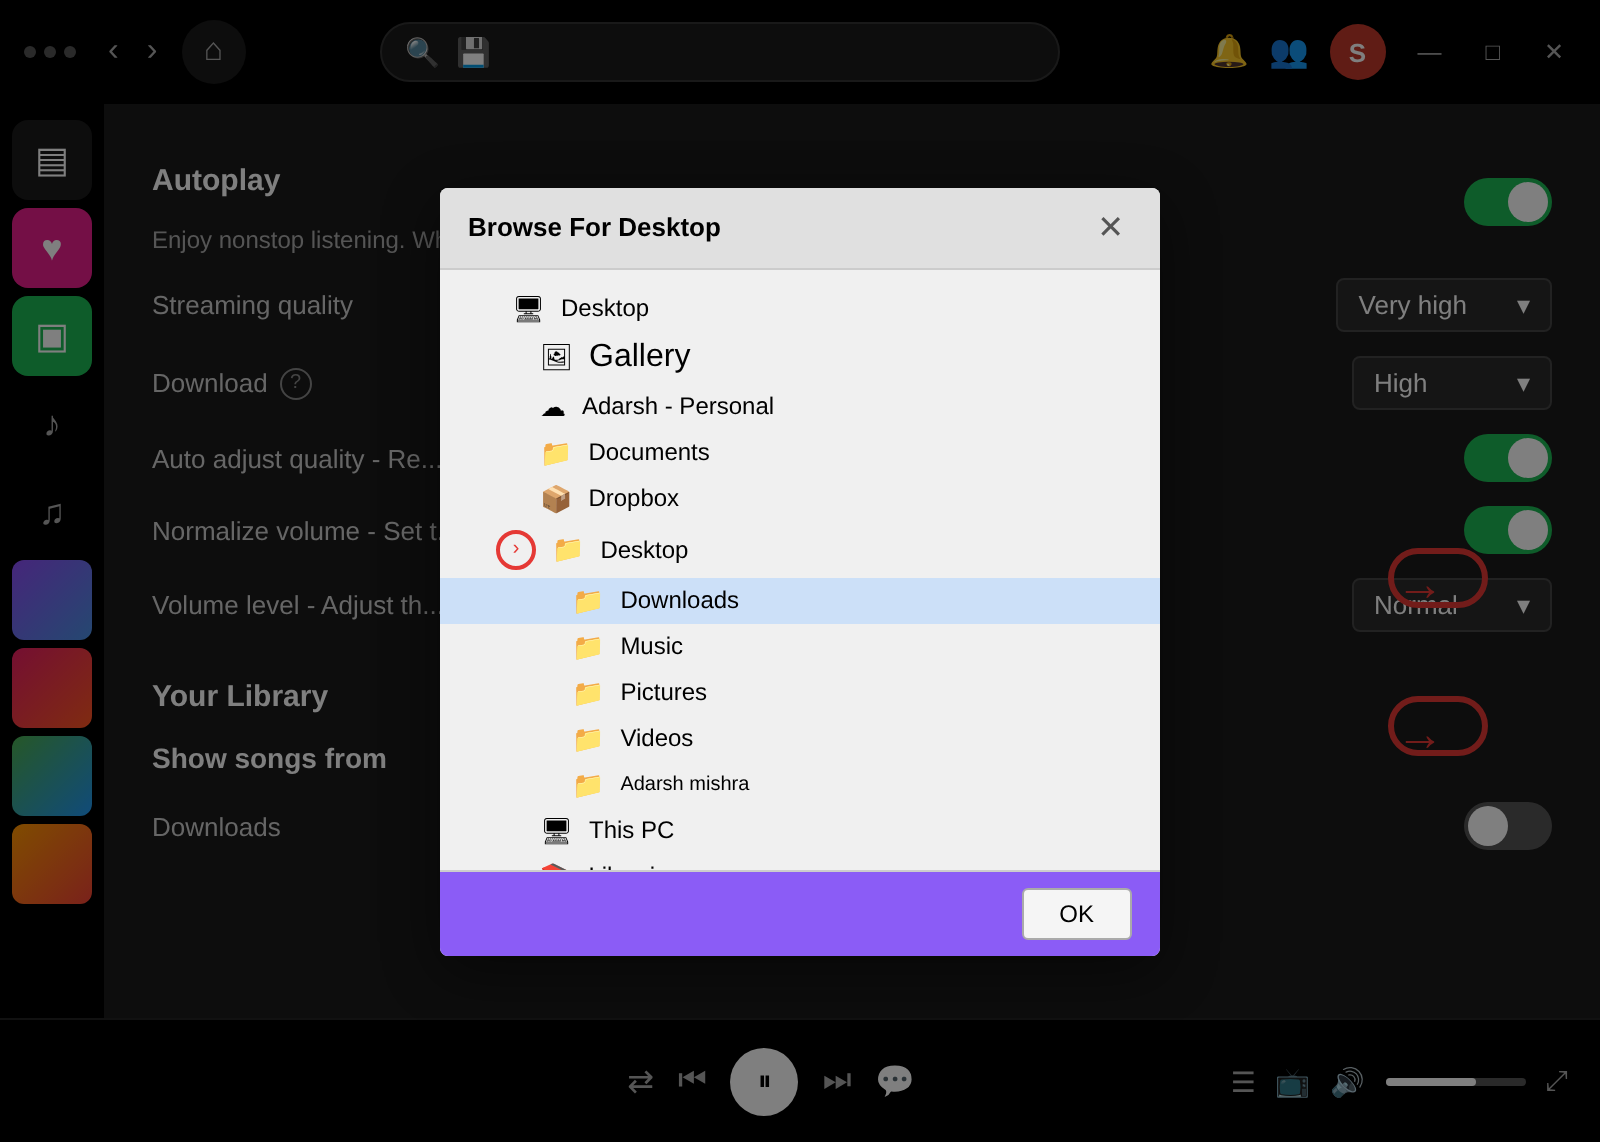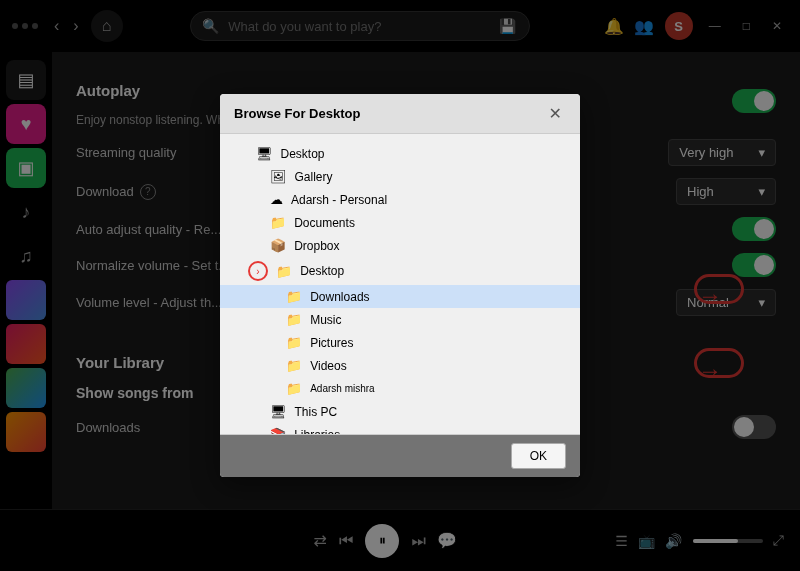--- a/index.html
+++ b/index.html
@@ -321,21 +321,21 @@
       font-size: 10px;
       flex-shrink: 0;
     }
 
     .modal-footer {
       padding: 8px 14px;
       display: flex;
       justify-content: flex-end;
       gap: 8px;
       border-top: 1px solid #ccc;
-      background: #737373;
+      background: #8b5cf6;
     }
     .modal-btn {
       padding: 5px 18px;
       border-radius: 3px;
       font-size: 12px;
       cursor: pointer;
       border: 1px solid #aaa;
       background: #f5f5f5;
       color: #000;
     }
@@ -381,21 +381,20 @@
     <div class="topbar-dot"></div>
     <div class="topbar-dot"></div>
   </div>
   <div class="topbar-nav">
     <button class="topbar-nav-btn">‹</button>
     <button class="topbar-nav-btn">›</button>
   </div>
   <div class="home-btn">⌂</div>
   <div class="search-bar">
     <span style="color:#aaa; font-size:14px;">🔍</span>
-    <input type="text" placeholder="What do you want to play?" style="">
     <span style="color:#aaa; font-size:14px;">💾</span>
   </div>
   <div class="topbar-right">
     <span style="color:#aaa; font-size:16px;">🔔</span>
     <span style="color:#aaa; font-size:16px;">👥</span>
     <div class="avatar">S</div>
     <button class="win-btn">—</button>
     <button class="win-btn">□</button>
     <button class="win-btn">✕</button>
   </div>
@@ -474,21 +473,21 @@
     </div>
 
     <div class="setting-row">
       <span class="setting-label" style="max-width: 300px;">Volume level - Adjust th... quality. No effect on aud...</span>
       <div class="dropdown">
         <span>Normal</span>
         <span>▾</span>
       </div>
     </div>
 
-    <div class="section-title" style="margin-top:32px;">Your Library</div>
+    <div class="section-title" style="margin-top:18px;">Your Library</div>
 
 
     <div class="show-songs-title">Show songs from</div>
 
     <div class="setting-row">
       <span class="setting-label">Downloads</span>
       <div class="toggle off"></div>
     </div>
 
   </div>
@@ -506,21 +505,21 @@
       </div>
       <div class="modal-body" id="folder-list">
           <div class="folder-item">
             <div style="width: 14px;"></div>
             <span style="font-size: 13px;">🖥</span>
             <span style="font-size: 12px;">Desktop</span>
           </div>
           <div class="folder-item folder-indent">
             <div style="width: 14px;"></div>
             <span style="font-size: 13px;">🖼</span>
-            <span style="font-size: 12px;">Gallery</span>
+            <span style="font-size: 16px;">Gallery</span>
           </div>
           <div class="folder-item folder-indent">
             <div style="width: 14px;"></div>
             <span style="font-size: 13px;">☁</span>
             <span style="font-size: 12px;">Adarsh - Personal</span>
           </div>
           <div class="folder-item folder-indent">
             <div style="width: 14px;"></div>
             <span style="font-size: 13px;">📁</span>
             <span style="font-size: 12px;">Documents</span>

